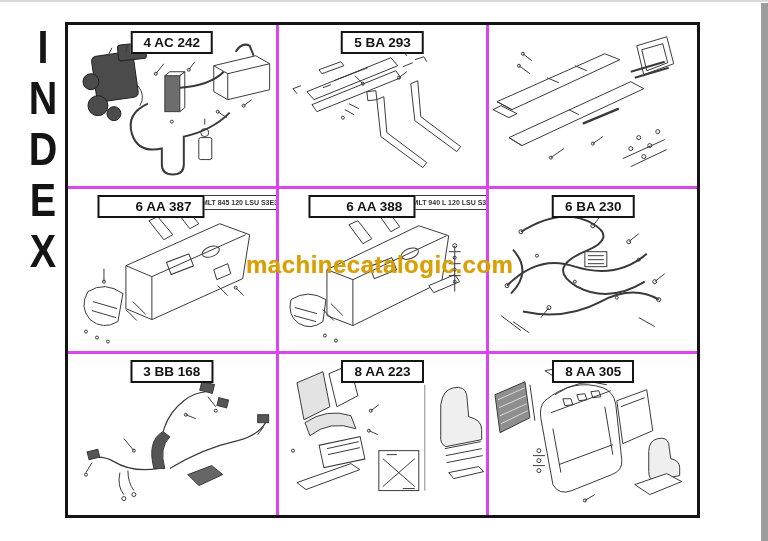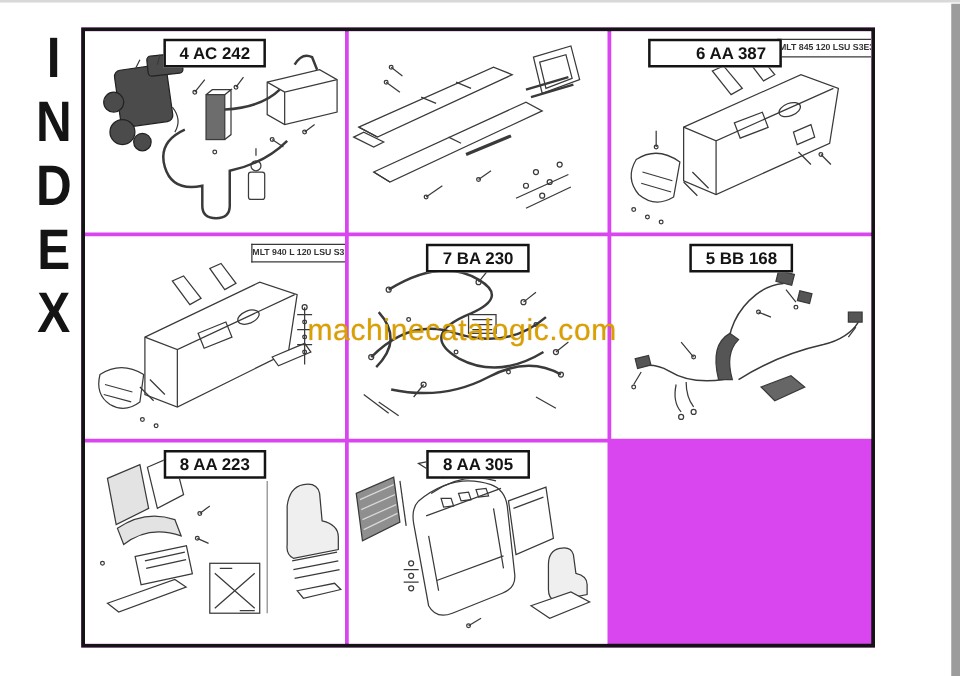--- a/index.html
+++ b/index.html
@@ -29,21 +29,21 @@
   .cell.has-variant .cell-label{left:40%;padding-left:36px;}
   .variant-label{
     position:absolute;top:6px;left:64%;right:0;height:13px;
     border:1px solid #3a3a3a;border-right:none;background:#fff;
     font-size:7px;font-weight:bold;color:#333;line-height:13px;text-align:center;
     white-space:nowrap;overflow:hidden;z-index:4;
   }
   .diagram{position:absolute;left:0;top:0;width:100%;height:100%;}
   .watermark{
     position:absolute;left:246px;top:251px;z-index:20;
-    font-size:24px;font-weight:normal;letter-spacing:.5px;
+    font-size:24px;font-weight:bold;letter-spacing:.5px;
     text-shadow:0 0 1px rgba(170,90,0,.45);
   }
 </style>
 </head>
 <body>
 
 <div class="top-rule"></div>
 <div class="right-strip"></div>
 
 <div class="index-col">
@@ -81,20 +81,39 @@
         <circle cx="88" cy="48" r="1.5"></circle>
           <circle cx="121" cy="44" r="1.5"></circle>
           <circle cx="150" cy="86" r="1.5"></circle>
           <circle cx="104" cy="96" r="1.5"></circle>
           <circle cx="176" cy="80" r="1.5"></circle>
         <path d="M88 48 l8 -10 M121 44 l6 -8 M150 86 l9 6 M176 80 l8 -6"></path>
       </g>
     </svg>
   </div>
 
+  <div class="cell">
+    <span class="cell-label">5 BA 293</span>
+    <svg class="diagram" viewBox="0 0 208 160">
+      <g stroke="#3a3a3a" fill="none" stroke-width="1">
+        <path d="M28 66 L112 32 l7 8 L35 74 z" fill="#fff"></path>
+        <path d="M33 79 L117 45 l5 7 L38 86 z" fill="#fff"></path>
+        <path d="M55 55 l34 -13 M44 62 l8 -3"></path>
+        <path d="M112 28 l11 -5 l5 7 M124 41 l10 -4 M136 34 l9 -3 l3 5"></path>
+        <path d="M22 60 l-8 3 l4 5 M40 44 l22 -8 l3 4 l-22 8 z"></path>
+        <path d="M98 74 l7 -3 l3 36 l40 30 l-4 5 l-42 -31 z" fill="#fff"></path>
+        <path d="M132 58 l7 -3 l3 36 l40 30 l-4 5 l-42 -31 z" fill="#fff"></path>
+        <path d="M88 66 l9 -1 l1 9 l-9 1 z M70 78 l10 5 M66 84 l9 5"></path>
+        <circle cx="84" cy="58" r="1.5"></circle>
+          <circle cx="120" cy="52" r="1.5"></circle>
+          <circle cx="64" cy="92" r="1.5"></circle>
+        <path d="M84 58 l-8 -8 M120 52 l8 -6"></path>
+      </g>
+    </svg>
+  </div>
 
   <div class="cell">
     <svg class="diagram" viewBox="0 0 208 160">
       <g stroke="#3a3a3a" fill="none" stroke-width="1">
         <path d="M8 76 L116 28 l15 6 L23 84 z" fill="#fff"></path>
         <path d="M8 76 l15 8 M58 52 l12 5 M86 40 l12 5"></path>
         <path d="M4 84 l16 8 l8 -4 l-16 -8 z" fill="#fff"></path>
         <path d="M20 112 L142 56 l13 7 L33 120 z" fill="#fff"></path>
         <path d="M20 112 l13 8 M80 84 l10 5"></path>
         <path d="M148 20 l30 -9 l7 27 l-30 11 z" fill="#fff"></path>
@@ -138,20 +157,21 @@
           <circle cx="29" cy="148" r="1.5"></circle>
           <circle cx="40" cy="152" r="1.5"></circle>
         <path d="M58 120 l11 11 M65 112 l13 13 M150 96 l10 10"></path>
         <circle cx="168" cy="98" r="1.5"></circle>
           <path d="M168 98 l8 8"></path>
       </g>
     </svg>
   </div>
 
   <div class="cell has-variant">
+    <span class="cell-label">6 AA 388</span>
     <span class="variant-label">MLT 940 L 120 LSU S3E3</span>
     <svg class="diagram" viewBox="0 0 208 160">
       <g stroke="#3a3a3a" fill="none" stroke-width="1">
         <path d="M48 80 L140 36 l30 10 l-7 46 L74 136 l-26 -10 z" fill="#fff"></path>
         <path d="M48 80 l26 10 l94 -44 M74 90 l0 46"></path>
         <rect x="92" y="72" width="24" height="13" transform="rotate(-22 104 78)"></rect>
         <ellipse cx="131" cy="64" rx="9" ry="5" transform="rotate(-22 131 64)"></ellipse>
         <path d="M84 54 l-14 -19 l9 -4 l14 18 z M112 42 l-12 -17 l9 -4 l12 16 z"></path>
         <path d="M12 110 q-4 16 8 24 q12 7 24 -2 l3 -22 q-18 -11 -35 0 z" fill="#fff"></path>
         <path d="M16 118 l22 6 M15 126 l22 6"></path>
@@ -165,21 +185,21 @@
           <path d="M170 62 l12 0 M170 74 l12 0 M170 86 l12 0"></path>
         </g>
         <circle cx="46" cy="146" r="1.5"></circle>
           <circle cx="57" cy="151" r="1.5"></circle>
         <path d="M44 120 l11 11 M52 114 l12 12"></path>
       </g>
     </svg>
   </div>
 
   <div class="cell">
-    <span class="cell-label">7 BA 230</span>
+    <span class="cell-label">6 BA 230</span>
     <svg class="diagram" viewBox="0 0 208 160">
       <g stroke="#3a3a3a" fill="none">
         <path d="M32 42 q42 -26 72 -8 q24 14 -6 27 q-42 17 -10 36 q32 17 68 -5" stroke-width="2"></path>
         <path d="M18 96 q32 -32 68 -19 q42 13 72 -13" stroke-width="2"></path>
         <path d="M34 122 q42 9 78 -10 q32 -17 58 -2" stroke-width="2"></path>
         <path d="M24 60 q20 22 -2 44" stroke-width="2"></path>
         <rect x="96" y="62" width="22" height="15" fill="#fff" stroke-width="1"></rect>
         <path d="M99 66 l16 0 M99 70 l16 0 M99 74 l16 0" stroke-width="1"></path>
         <circle cx="32" cy="42" r="2"></circle>
           <circle cx="166" cy="92" r="2"></circle>
@@ -193,21 +213,21 @@
           <circle cx="48" cy="66" r="1.5"></circle>
             <circle cx="86" cy="92" r="1.5"></circle>
             <circle cx="128" cy="108" r="1.5"></circle>
             <circle cx="150" cy="70" r="1.5"></circle>
         </g>
       </g>
     </svg>
   </div>
 
   <div class="cell">
-    <span class="cell-label">5 BB 168</span>
+    <span class="cell-label">3 BB 168</span>
     <svg class="diagram" viewBox="0 0 208 160">
       <g stroke="#3a3a3a" fill="none" stroke-width="1.2">
         <path d="M94 110 q-6 -42 22 -64 q10 -8 22 -9"></path>
         <path d="M102 114 q32 -20 68 -28 q20 -5 28 -18"></path>
         <path d="M90 114 q-26 4 -44 -7 q-10 -6 -22 -4"></path>
         <g stroke-width="1" fill="#555">
           <rect x="133" y="28" width="13" height="9" transform="rotate(14 139 32)"></rect>
           <rect x="150" y="44" width="10" height="8" transform="rotate(14 155 48)"></rect>
           <rect x="190" y="60" width="11" height="8"></rect>
           <rect x="20" y="96" width="11" height="8" transform="rotate(-14 25 100)"></rect>

